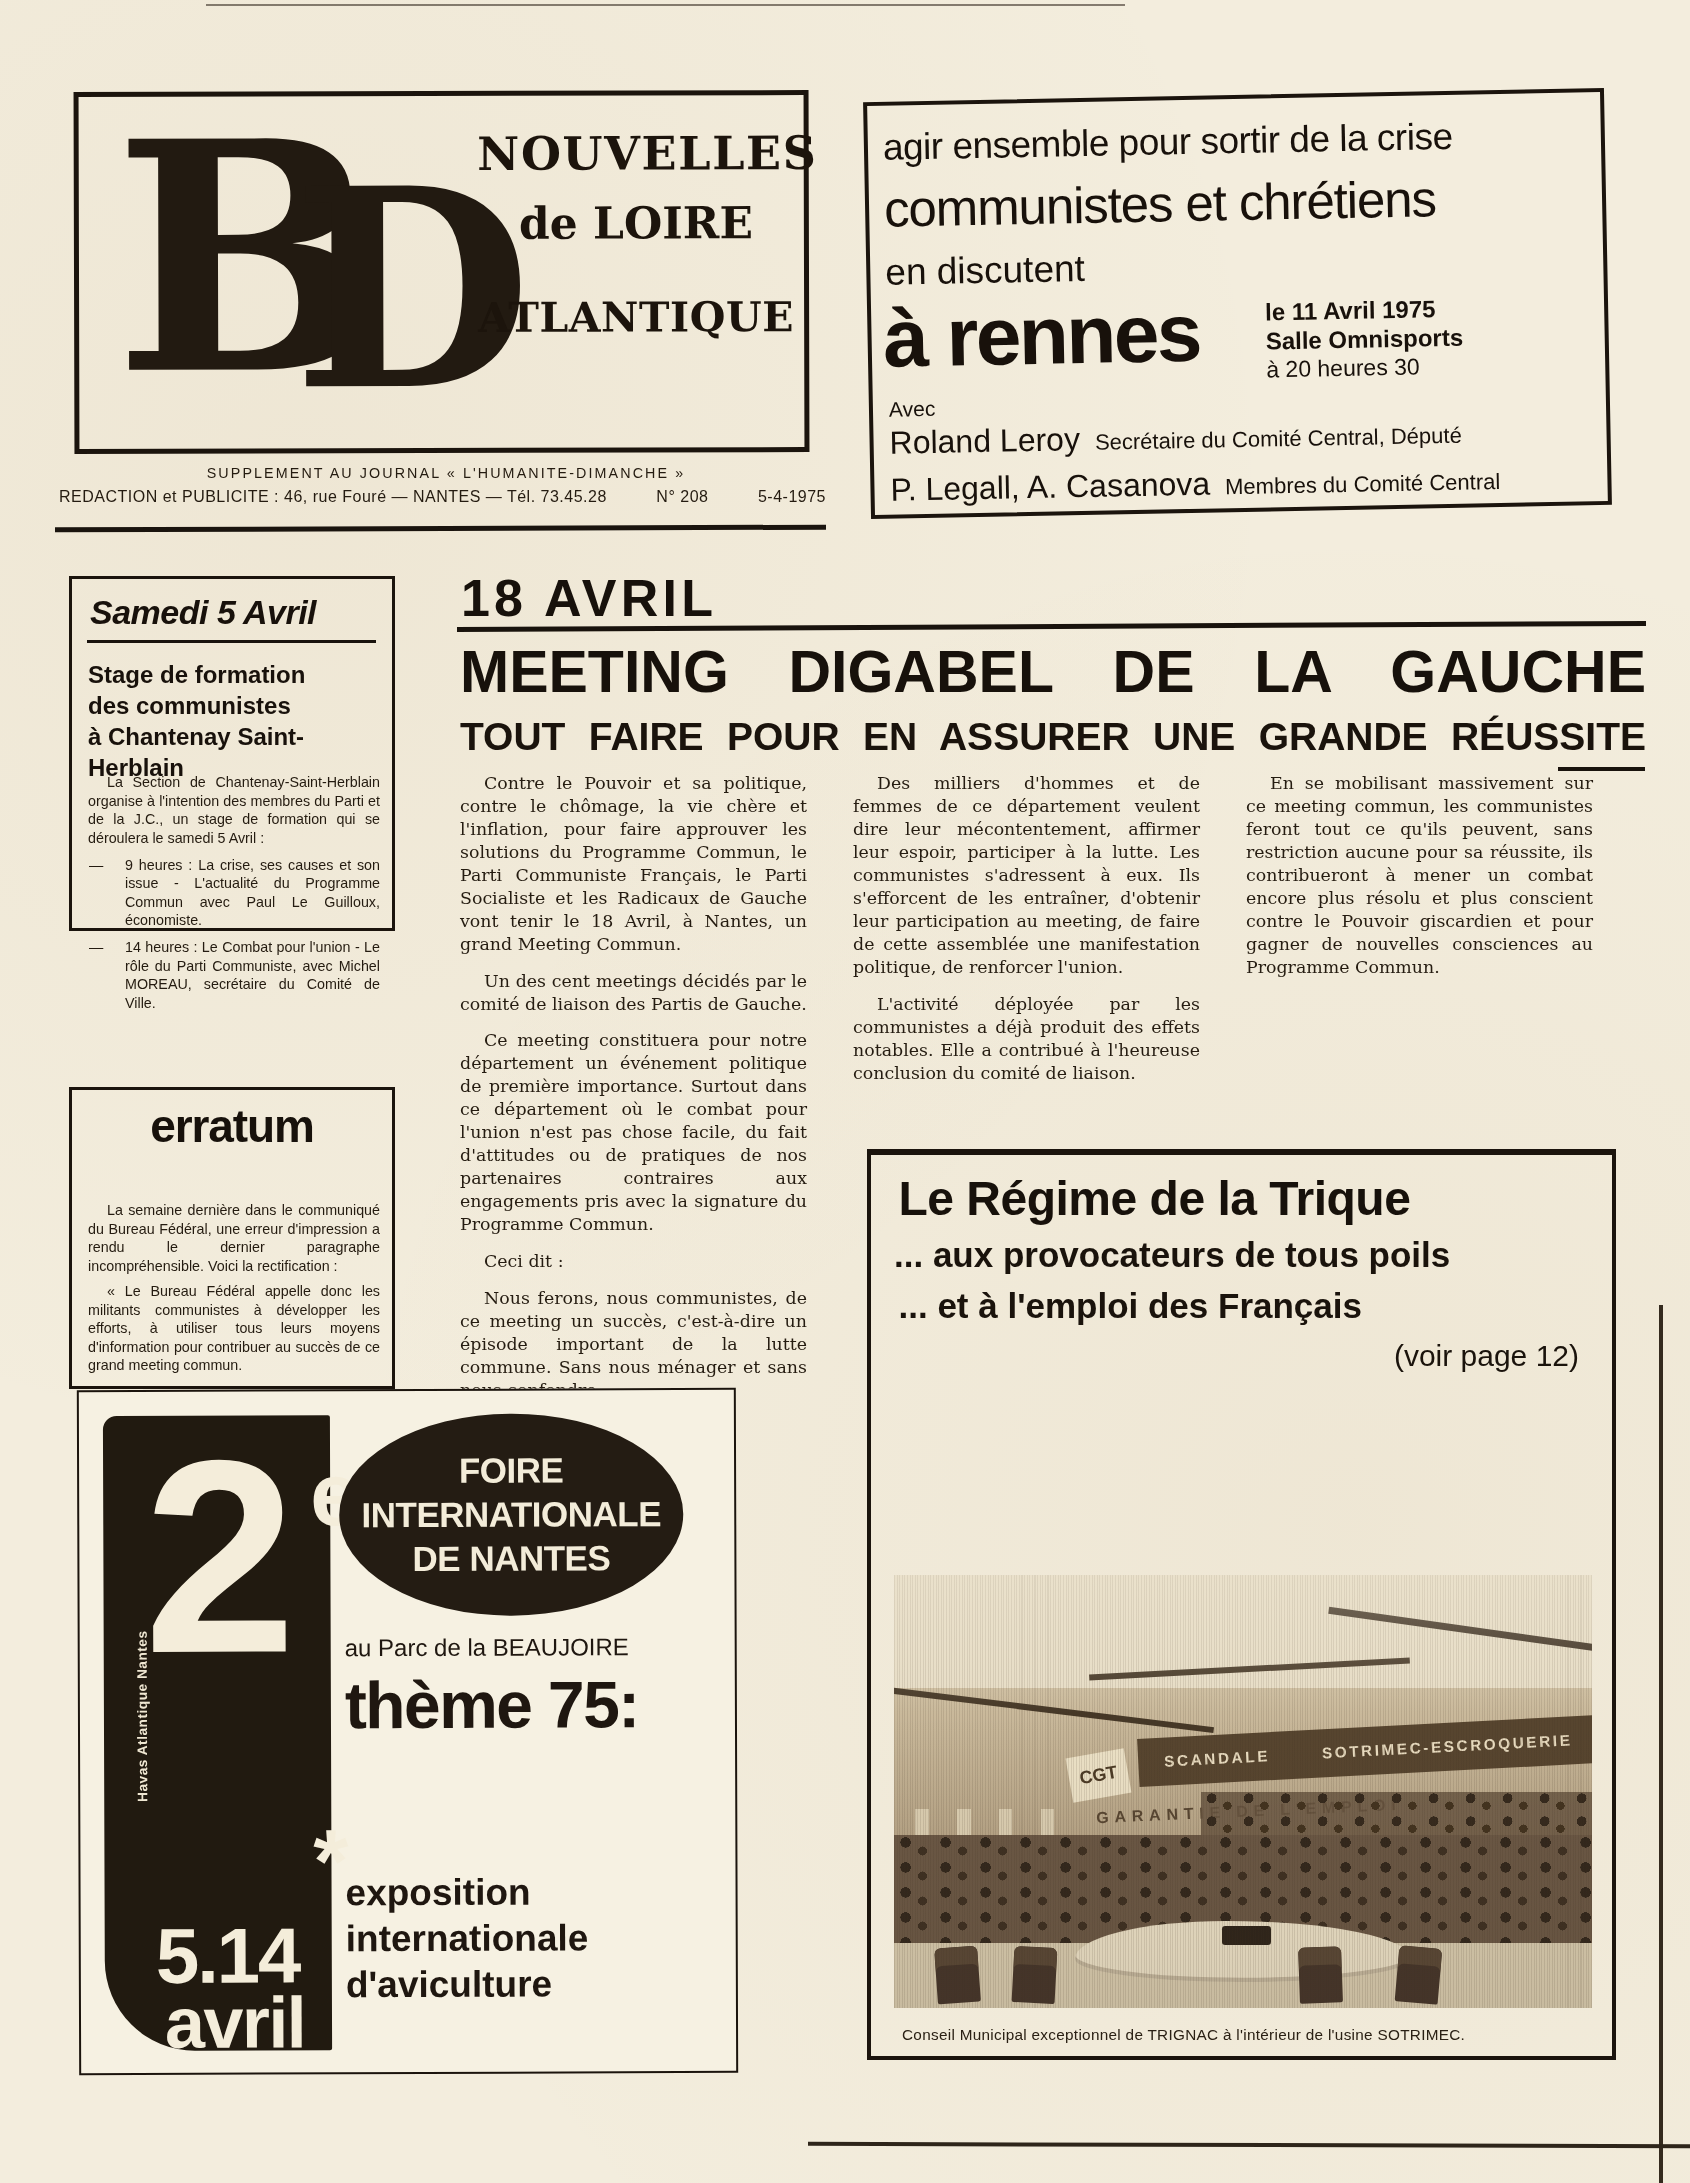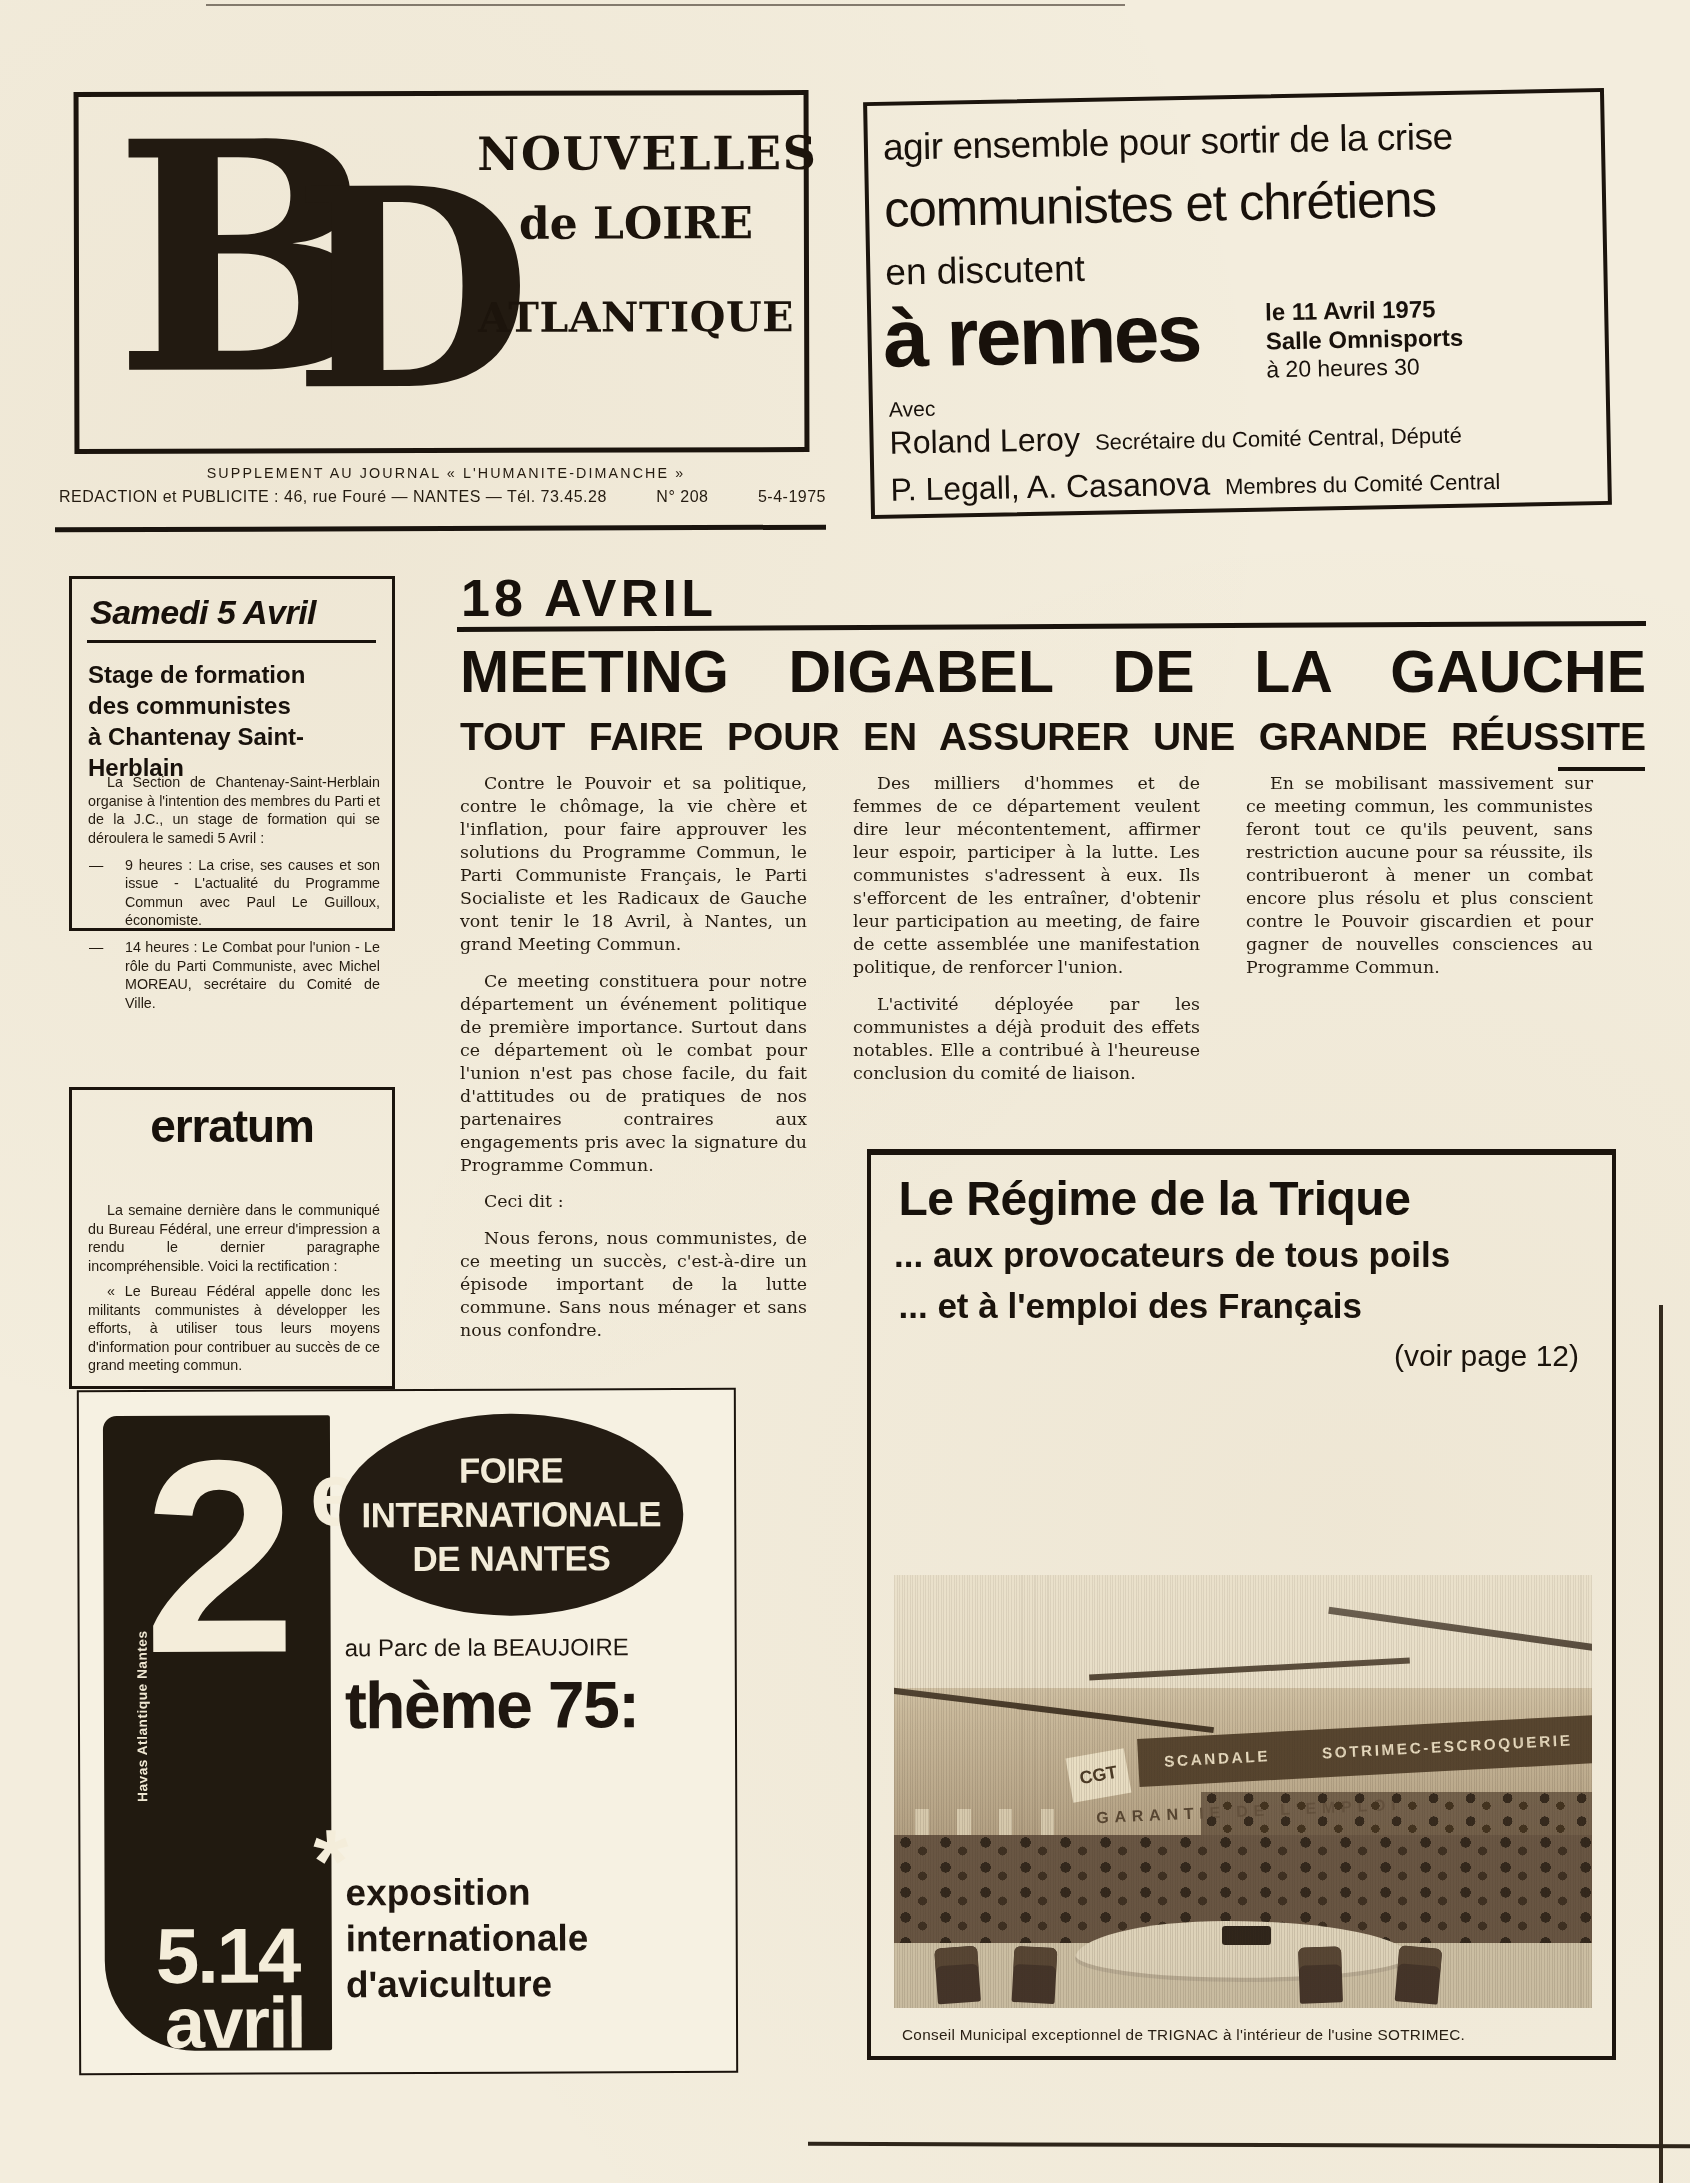--- a/index.html
+++ b/index.html
@@ -195,20 +195,21 @@
 
 <div class="abs kicker">18 AVRIL</div>
 <div class="abs kicker-rule"></div>
 <div class="abs headline">MEETING DIGABEL DE LA GAUCHE</div>
 <div class="abs subhead">TOUT FAIRE POUR EN ASSURER UNE GRANDE RÉUSSITE</div>
 <div class="abs subhead-rule"></div>
 
 <div class="abs article-cols">
   <div class="col">
     <p>Contre le Pouvoir et sa politique, contre le chômage, la vie chère et l'inflation, pour faire approuver les solutions du Programme Commun, le Parti Communiste Français, le Parti Socialiste et les Radicaux de Gauche vont tenir le 18 Avril, à Nantes, un grand Meeting Commun.</p>
+    <p>Un des cent meetings décidés par le comité de liaison des Partis de Gauche.</p>
     <p>Ce meeting constituera pour notre département un événement politique de première importance. Surtout dans ce département où le combat pour l'union n'est pas chose facile, du fait d'attitudes ou de pratiques de nos partenaires contraires aux engagements pris avec la signature du Programme Commun.</p>
     <p>Ceci dit :</p>
     <p>Nous ferons, nous communistes, de ce meeting un succès, c'est-à-dire un épisode important de la lutte commune. Sans nous ménager et sans nous confondre.</p>
   </div>
   <div class="col">
     <p>Des milliers d'hommes et de femmes de ce département veulent dire leur mécontentement, affirmer leur espoir, participer à la lutte. Les communistes s'adressent à eux. Ils s'efforcent de les entraîner, d'obtenir leur participation au meeting, de faire de cette assemblée une manifestation politique, de renforcer l'union.</p>
     <p>L'activité déployée par les communistes a déjà produit des effets notables. Elle a contribué à l'heureuse conclusion du comité de liaison.</p>
   </div>
   <div class="col">
     <p>En se mobilisant massivement sur ce meeting commun, les communistes feront tout ce qu'ils peuvent, sans restriction aucune pour sa réussite, ils contribueront à mener un combat encore plus résolu et plus conscient contre le Pouvoir giscardien et pour gagner de nouvelles consciences au Programme Commun.</p>

